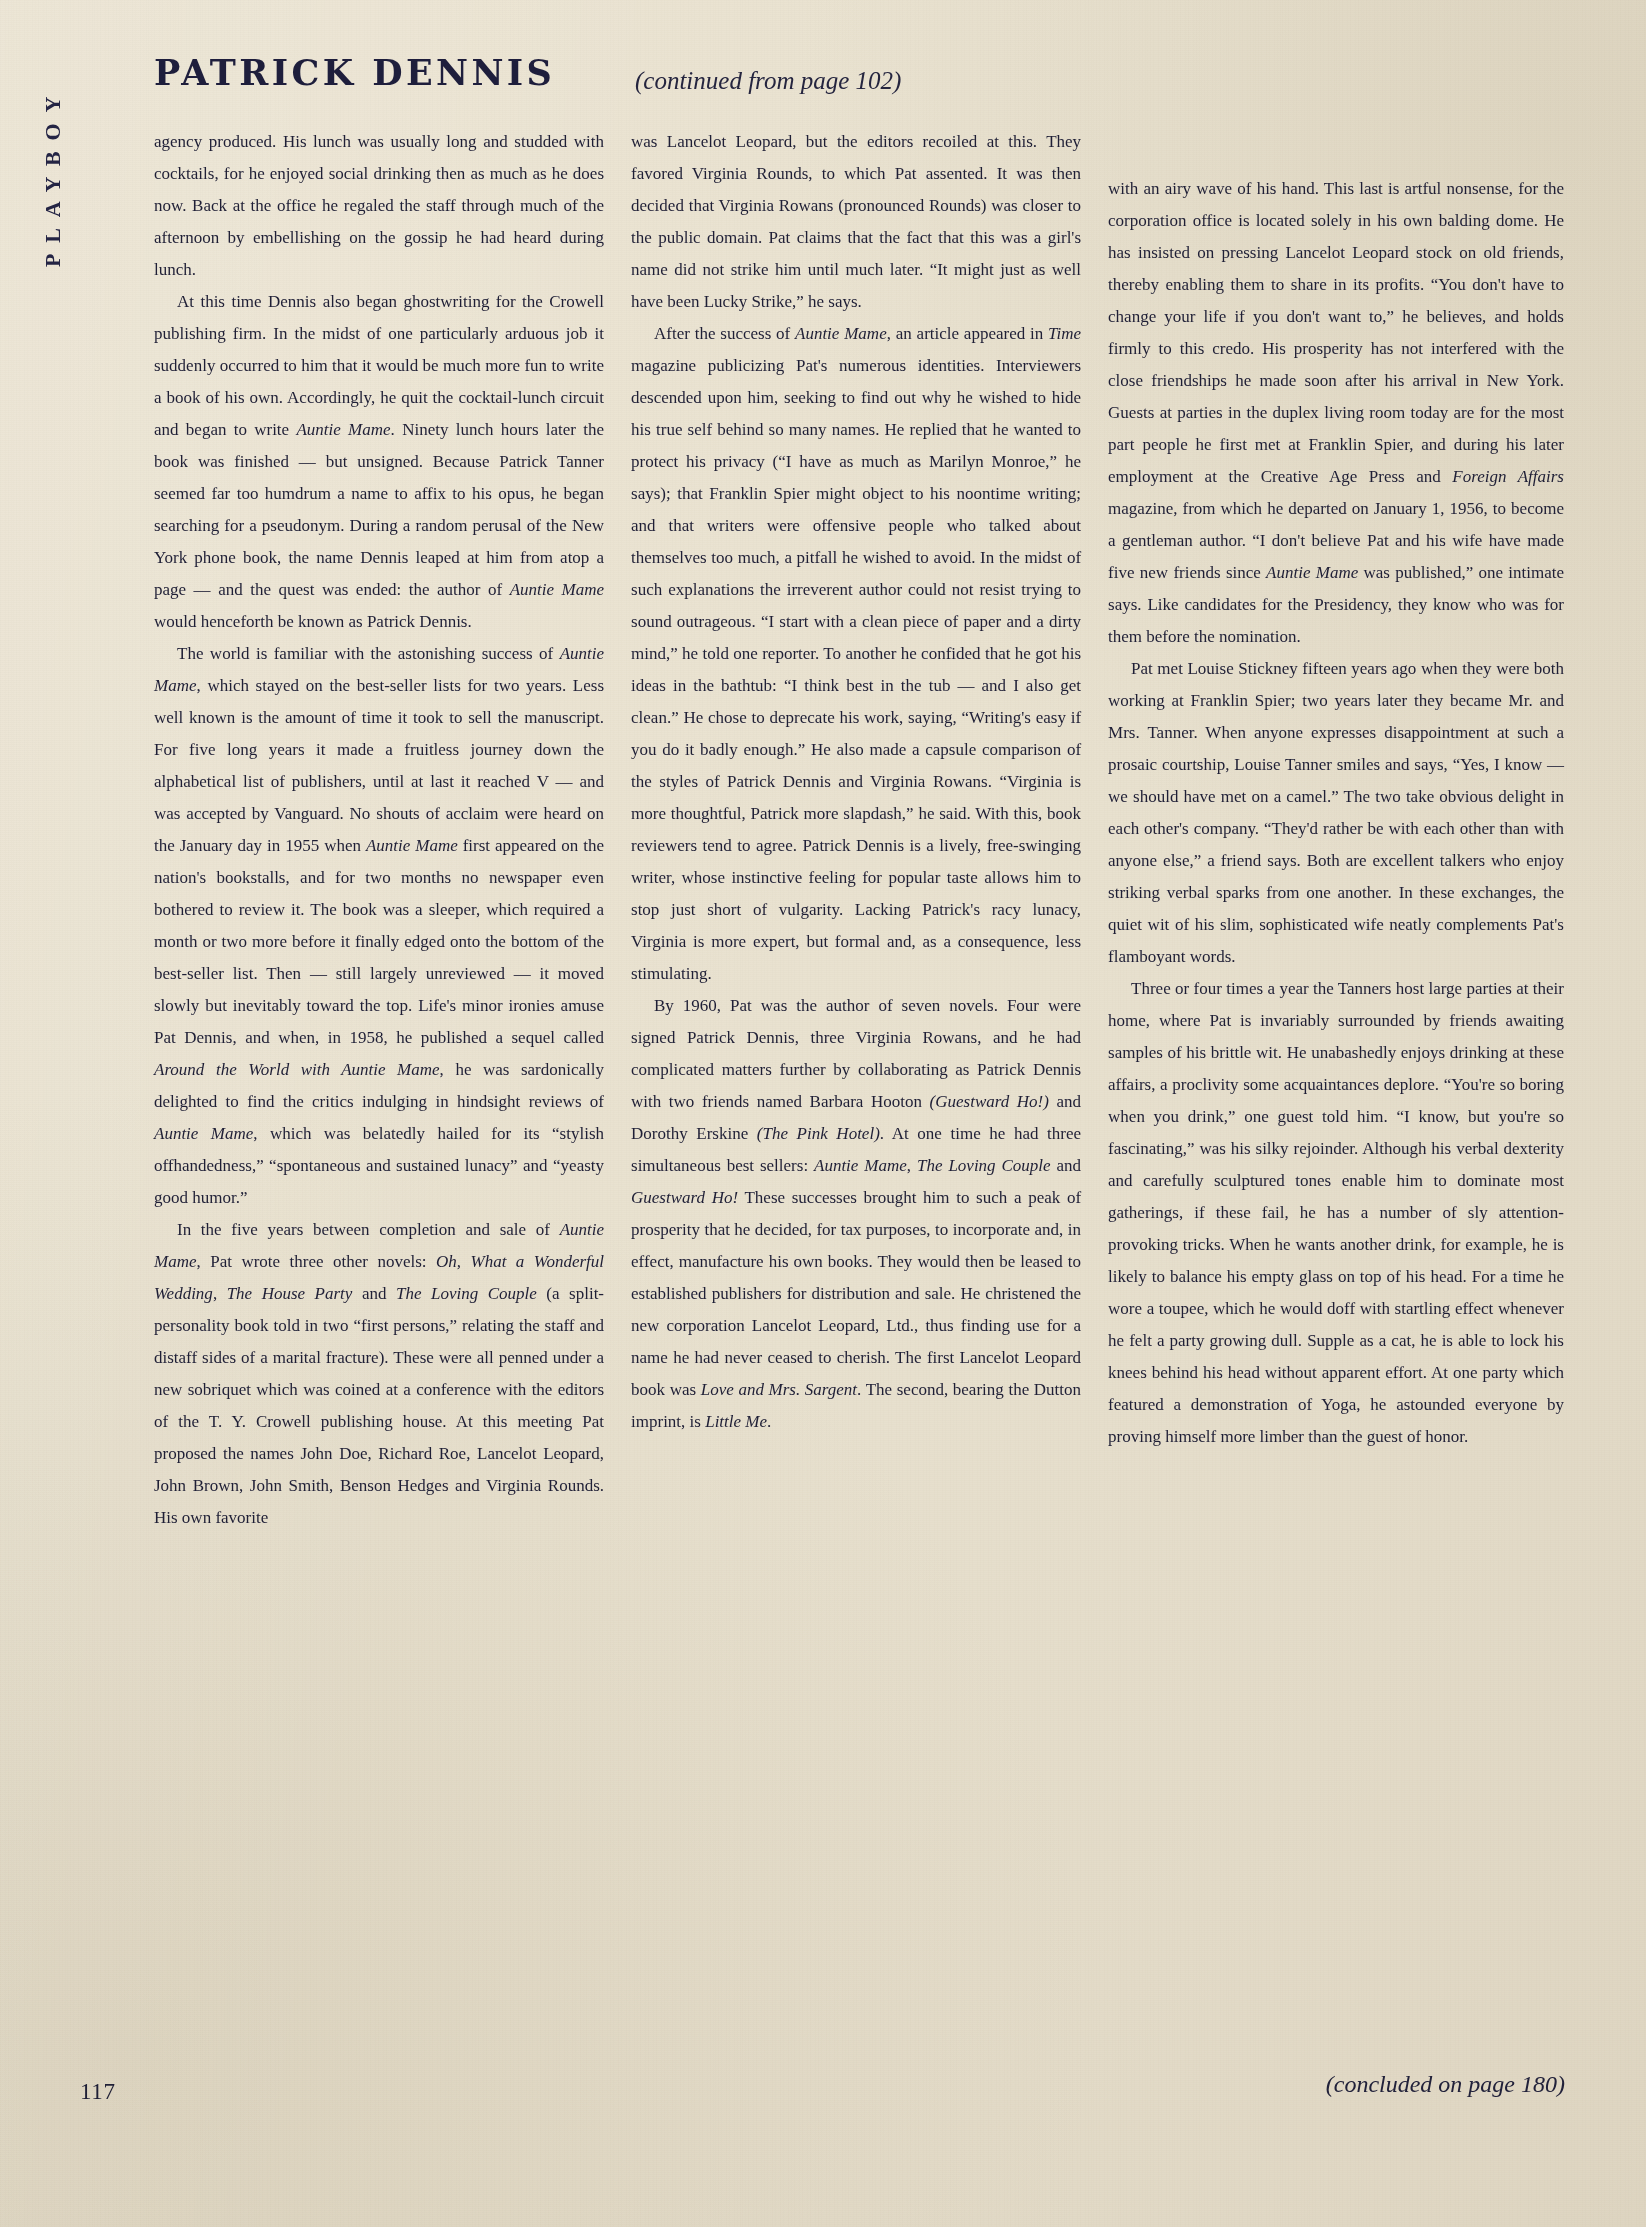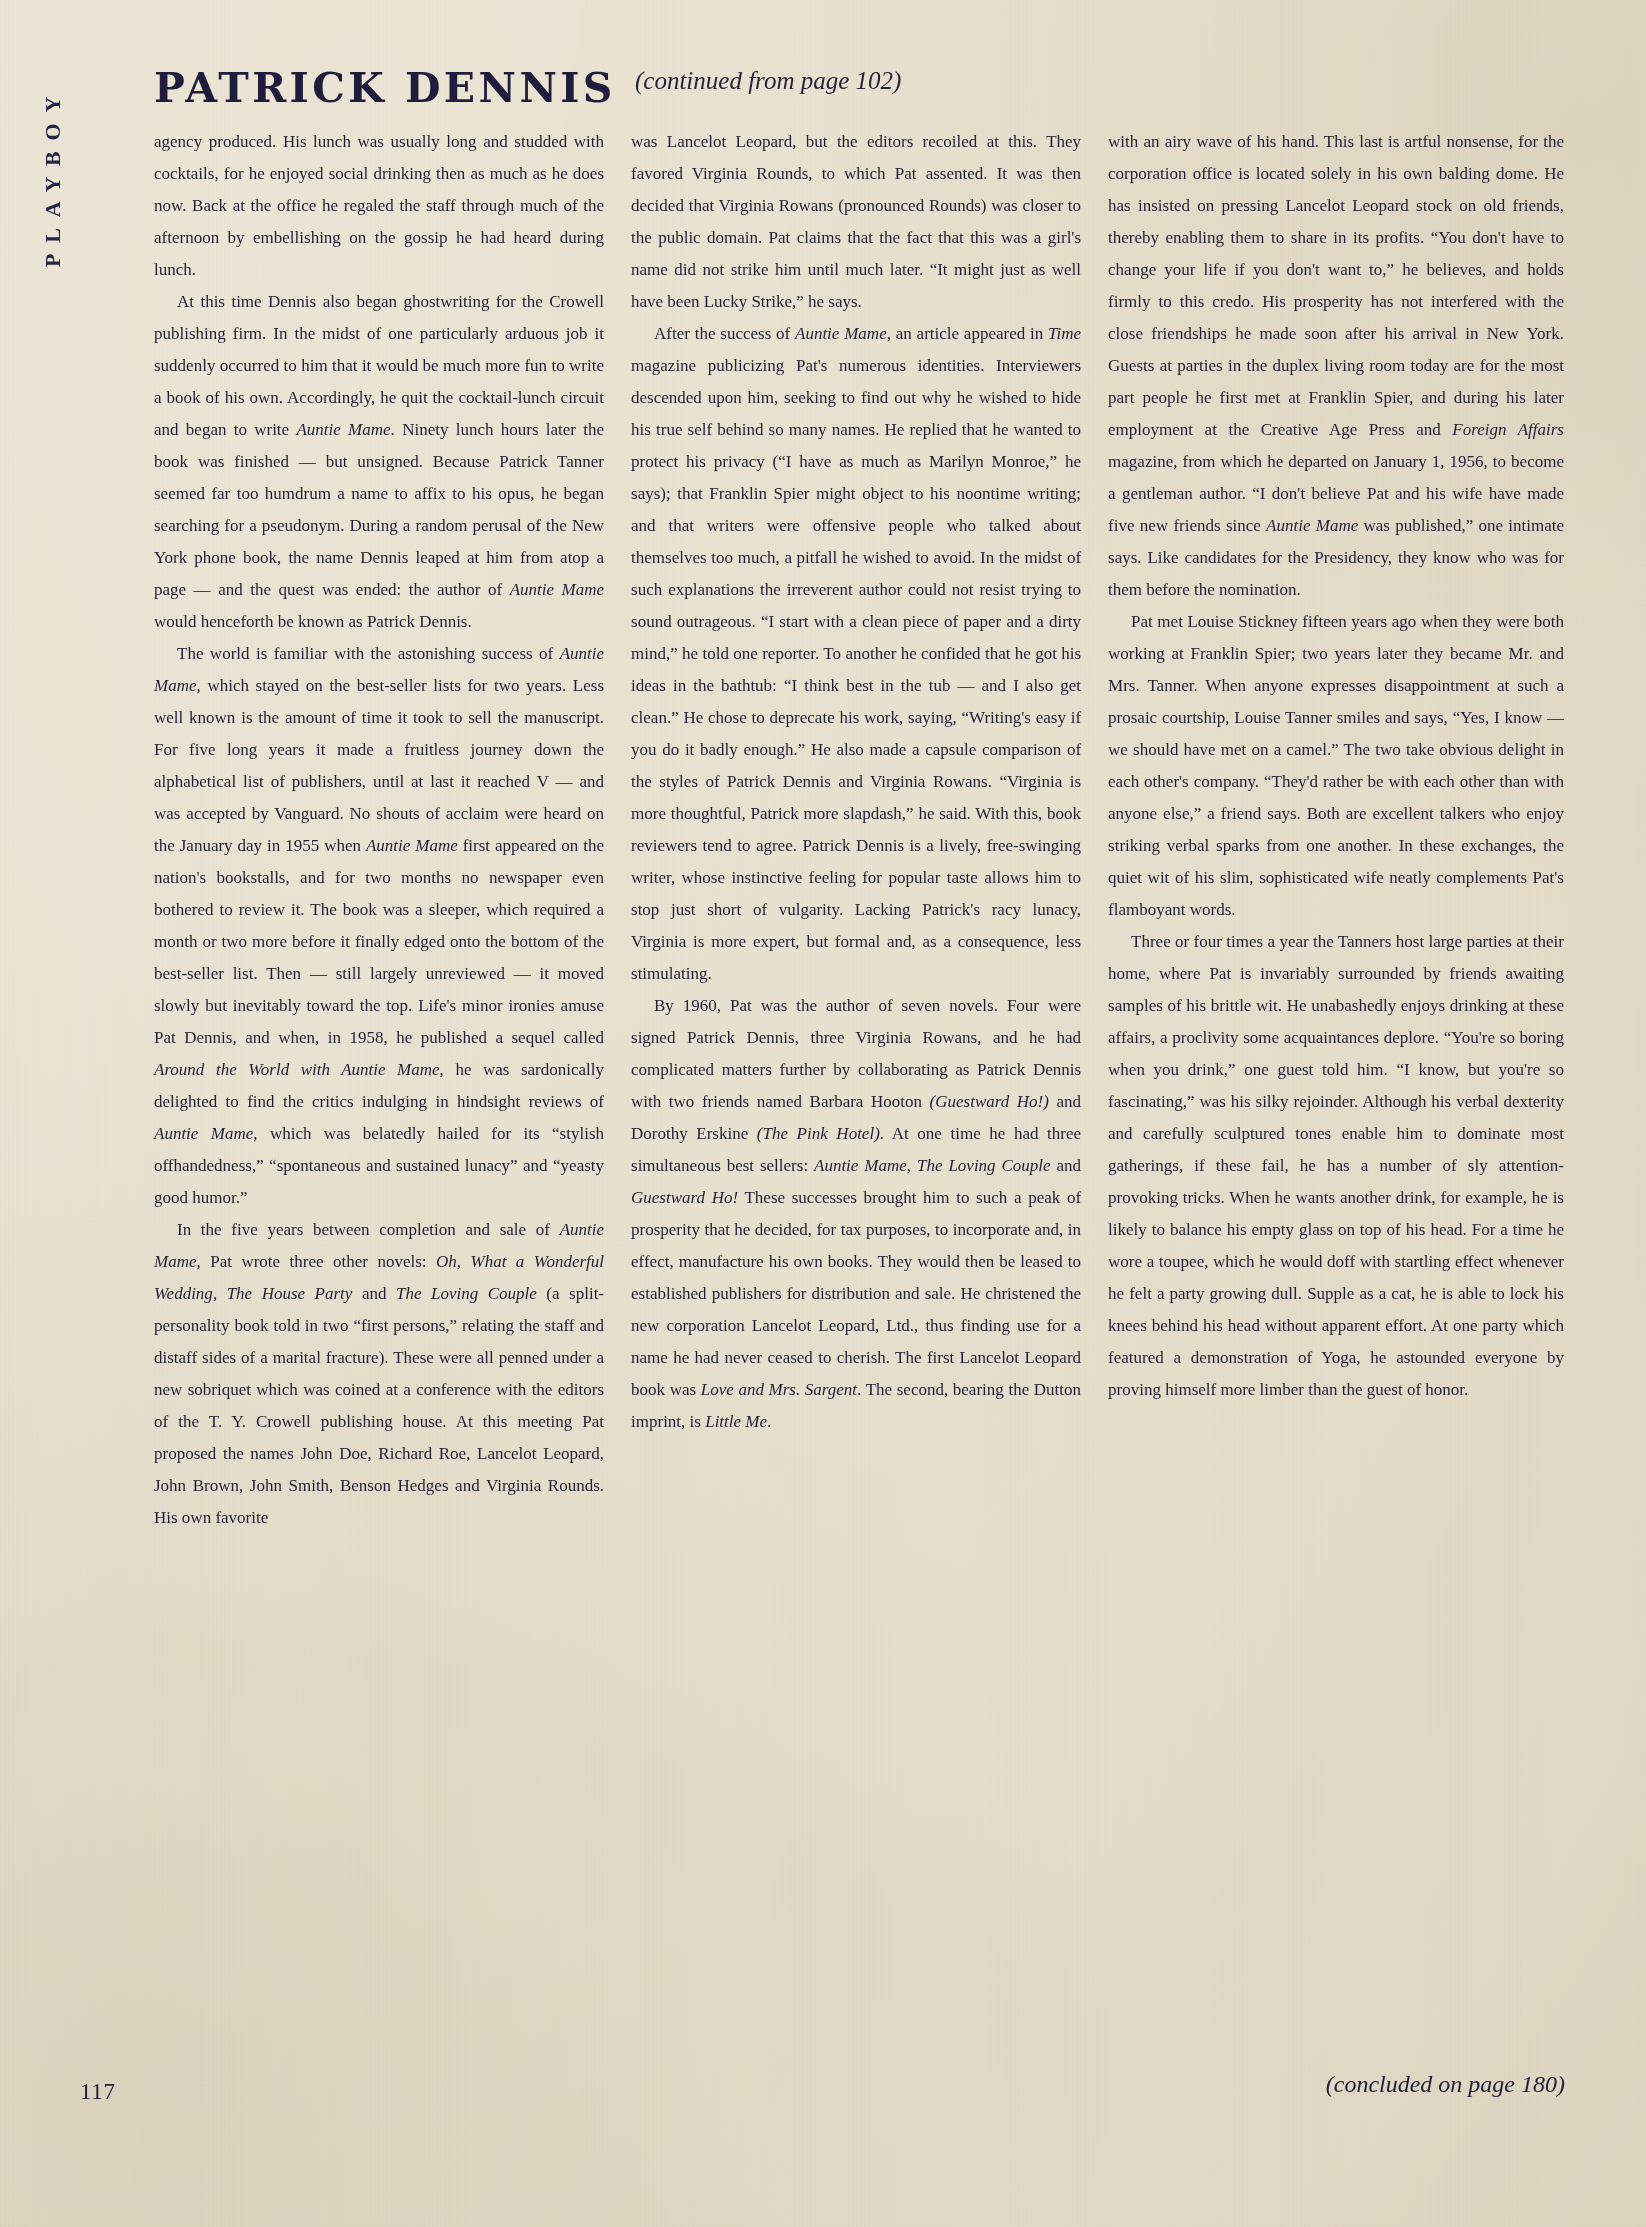--- a/index.html
+++ b/index.html
@@ -70,24 +70,24 @@
     position: absolute;
     left: 154px;
     top: 55px;
     width: 1405px;
     height: 54px;
     z-index: 3;
   }
   .article-title {
     position: absolute;
     left: 0;
-    top: 13px;
+    top: 0;
     font-family: "DejaVu Serif", "Liberation Serif", serif;
     font-weight: bold;
-    font-size: 41px;
+    font-size: 35px;
     letter-spacing: 3.4px;
     color: #1e1e3c;
     white-space: nowrap;
     line-height: 1;
   }
   .continued-from {
     position: absolute;
     left: 481px;
     top: 12px;
     font-family: "Liberation Serif", "DejaVu Serif", serif;
@@ -108,20 +108,21 @@
     display: flex;
     gap: 0;
     z-index: 2;
   }
   .col {
     width: 459px;
     margin-right: 27px;
   }
   .col:last-child {
     margin-right: 0;
+    margin-top: 47px;
   }
   .col p {
     margin: 0;
     text-align: justify;
     text-justify: inter-word;
     hyphens: none;
     font-size: 17px;
     line-height: 32px;
     color: #1f1f36;
     text-indent: 23px;

